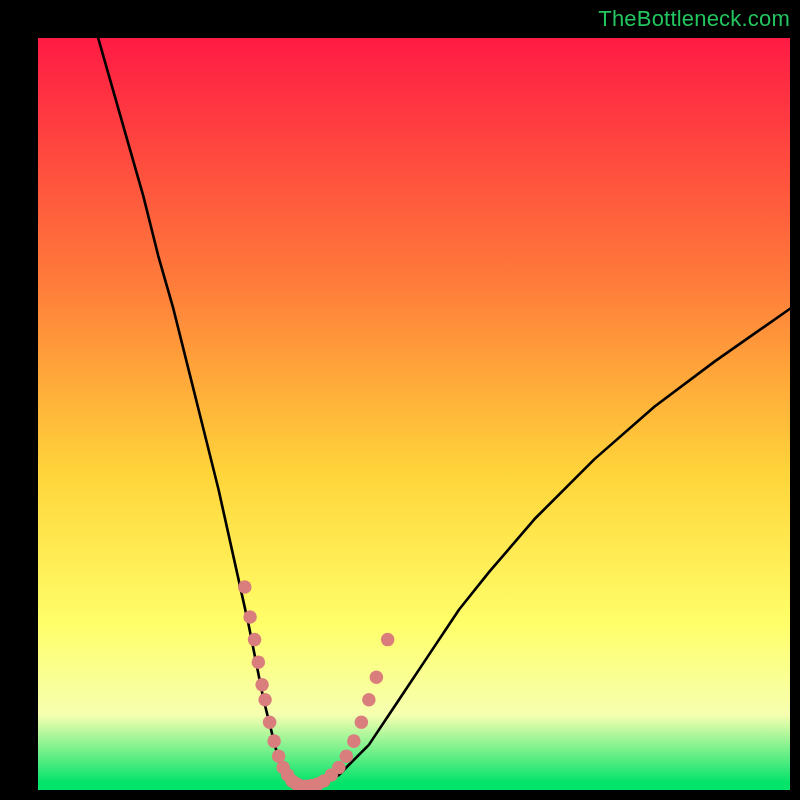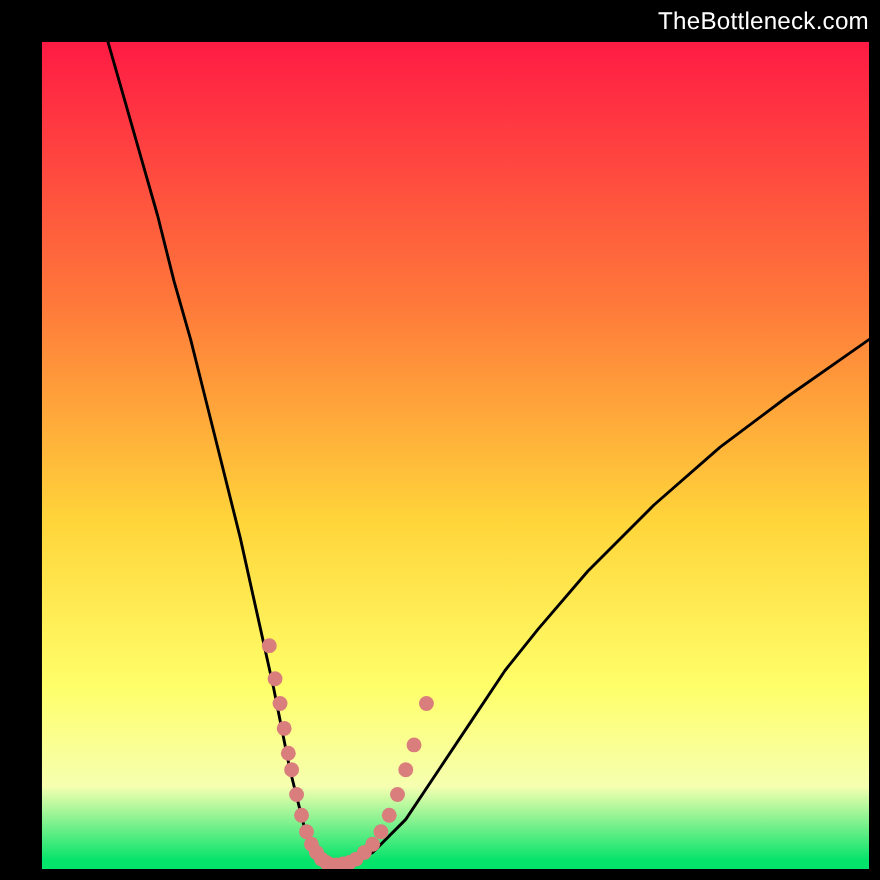--- a/index.html
+++ b/index.html
@@ -23,21 +23,21 @@
     position: absolute;
     left: 0;
     top: 0;
     width: 752px;
     height: 752px;
   }
   .watermark {
     position: absolute;
     top: 6px;
     right: 10px;
-    color: #ffffff;
+    color: #22c55e;
     font-size: 22px;
     letter-spacing: 0.2px;
     font-weight: 500;
   }
 </style>
 </head>
 <body>
 
 <div class="watermark">TheBottleneck.com</div>
 

